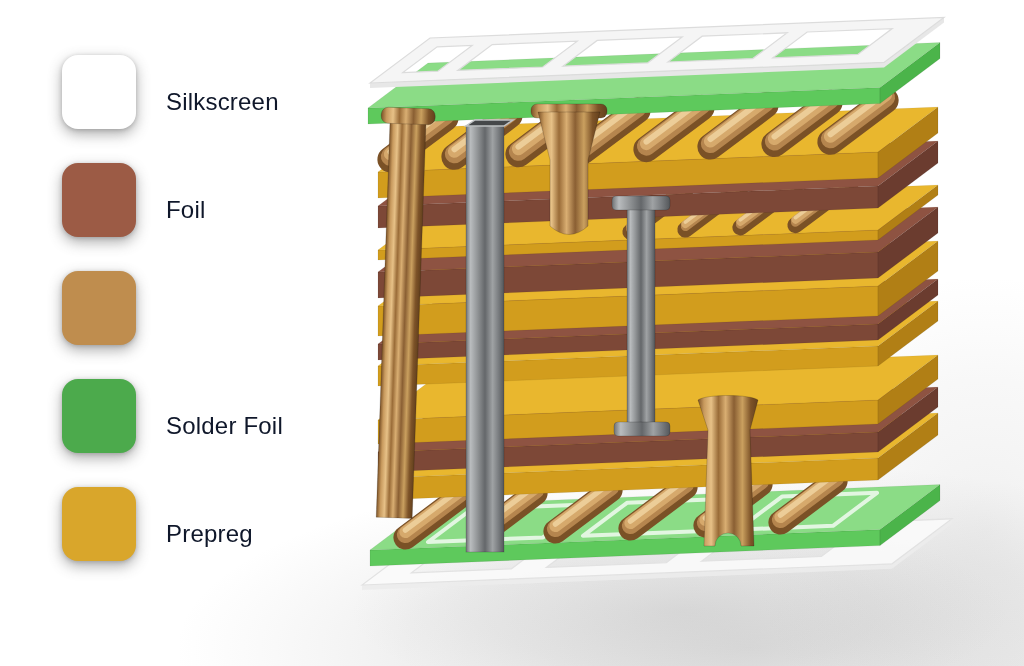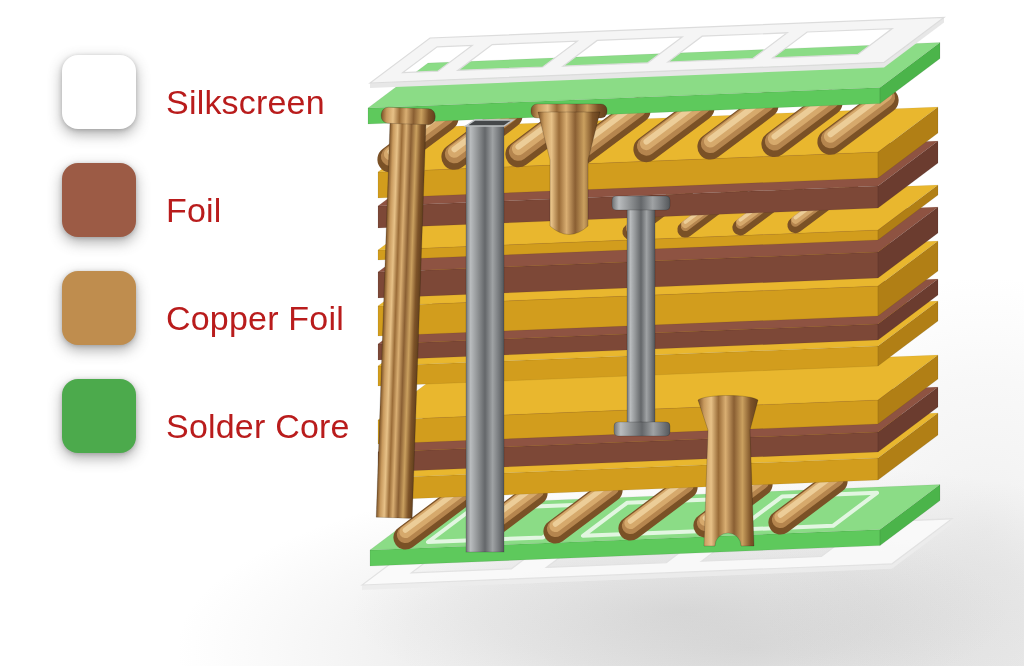--- a/index.html
+++ b/index.html
@@ -10,42 +10,45 @@
   }
   .legend{
     position:absolute;left:62px;top:55px;
     display:flex;flex-direction:column;gap:34px;
   }
   .legend-row{display:flex;align-items:center;gap:30px;height:74px;}
   .swatch{
     width:74px;height:74px;border-radius:16px;flex:0 0 auto;
     box-shadow:0 5px 14px rgba(70,70,70,0.45), 0 1px 4px rgba(0,0,0,0.18);
   }
-  .legend-label{font-size:34px;color:#b91c1c;letter-spacing:0.2px;margin-top:20px;}
+  .legend-label{font-size:24px;color:#0f172a;letter-spacing:0.2px;margin-top:20px;}
   #scene-svg{position:absolute;left:0;top:0;}
 </style>
 </head>
 <body>
 
 <div class="legend">
   <div class="legend-row">
     <div class="swatch" style="background: rgb(255, 255, 255);"></div>
     <div class="legend-label">Silkscreen</div>
   </div>
   <div class="legend-row">
     <div class="swatch" style="background: rgb(156, 91, 69);"></div>
     <div class="legend-label">Foil</div>
   </div>
   <div class="legend-row">
     <div class="swatch" style="background: rgb(191, 141, 78);"></div>
-    <div class="legend-label">Copper Foil</div>
   </div>
   <div class="legend-row">
     <div class="swatch" style="background: rgb(76, 170, 76);"></div>
-    <div class="legend-label">Solder Core</div>
+    <div class="legend-label">Solder Foil</div>
+  </div>
+  <div class="legend-row">
+    <div class="swatch" style="background: rgb(217, 166, 43);"></div>
+    <div class="legend-label">Prepreg</div>
   </div>
 </div>
 
 <svg id="scene-svg" width="1024" height="666" viewBox="0 0 1024 666">
     <defs>
       <linearGradient id="grad-copper" x1="0" y1="0" x2="1" y2="0">
         <stop offset="0" stop-color="#7a5126"></stop>
         <stop offset="0.1" stop-color="#c89a5e"></stop>
         <stop offset="0.22" stop-color="#e7c187"></stop>
         <stop offset="0.34" stop-color="#9a6c38"></stop>

